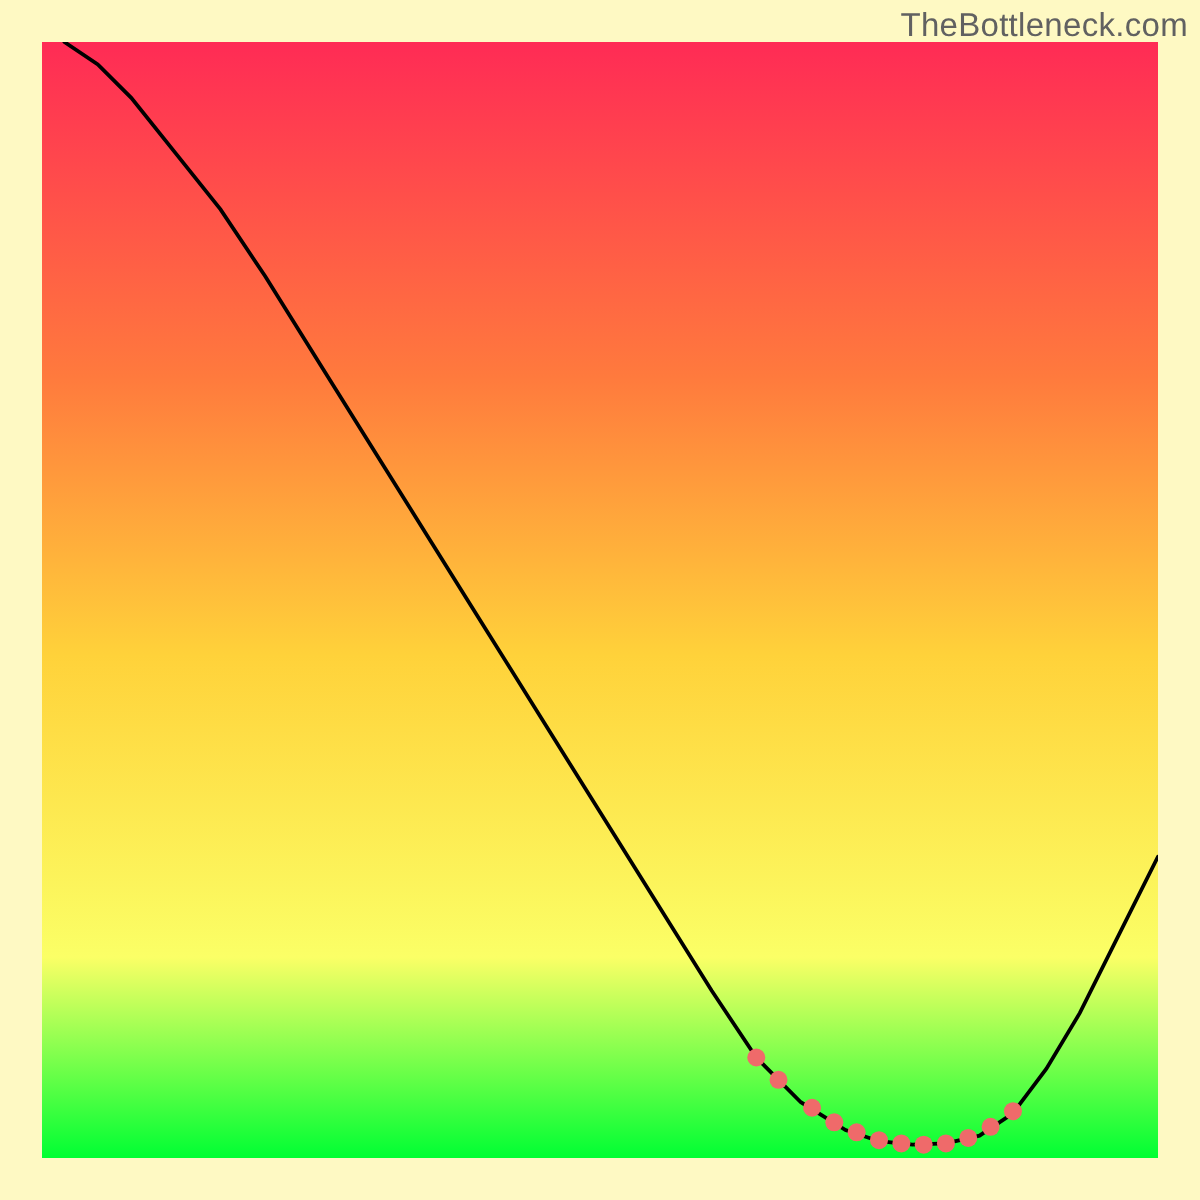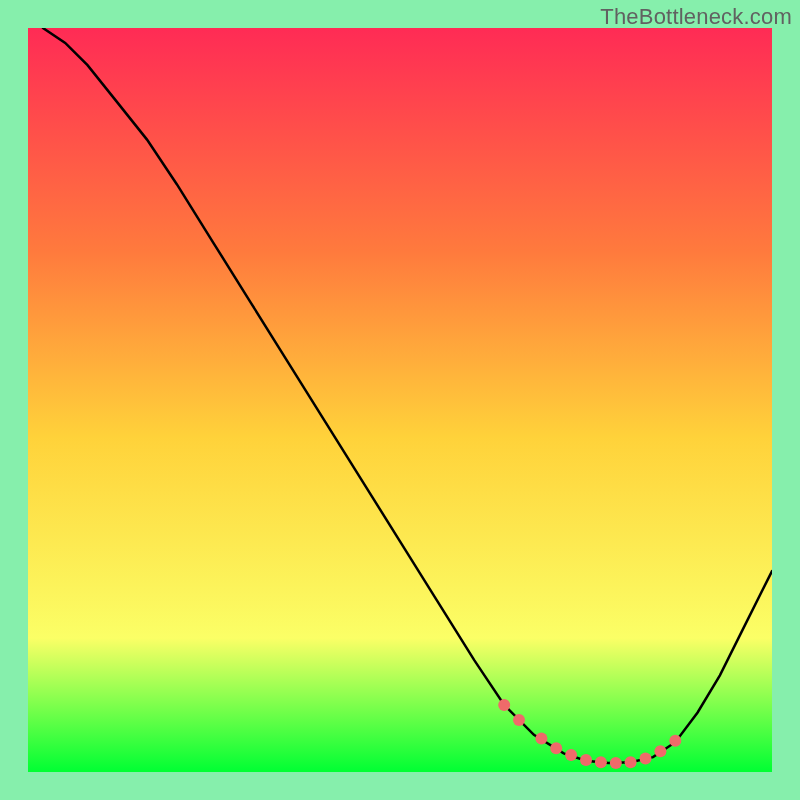--- a/index.html
+++ b/index.html
@@ -8,21 +8,21 @@
     background: #000;
     width: 800px;
     height: 800px;
     overflow: hidden;
     font-family: Arial, Helvetica, sans-serif;
   }
   .frame {
     position: relative;
     width: 800px;
     height: 800px;
-    background: #86efac;
+    background: #fef9c3;
   }
   .watermark {
     position: absolute;
     top: 4px;
     right: 8px;
     color: #616161;
     font-size: 22px;
     font-weight: 400;
     letter-spacing: 0.2px;
     z-index: 3;

